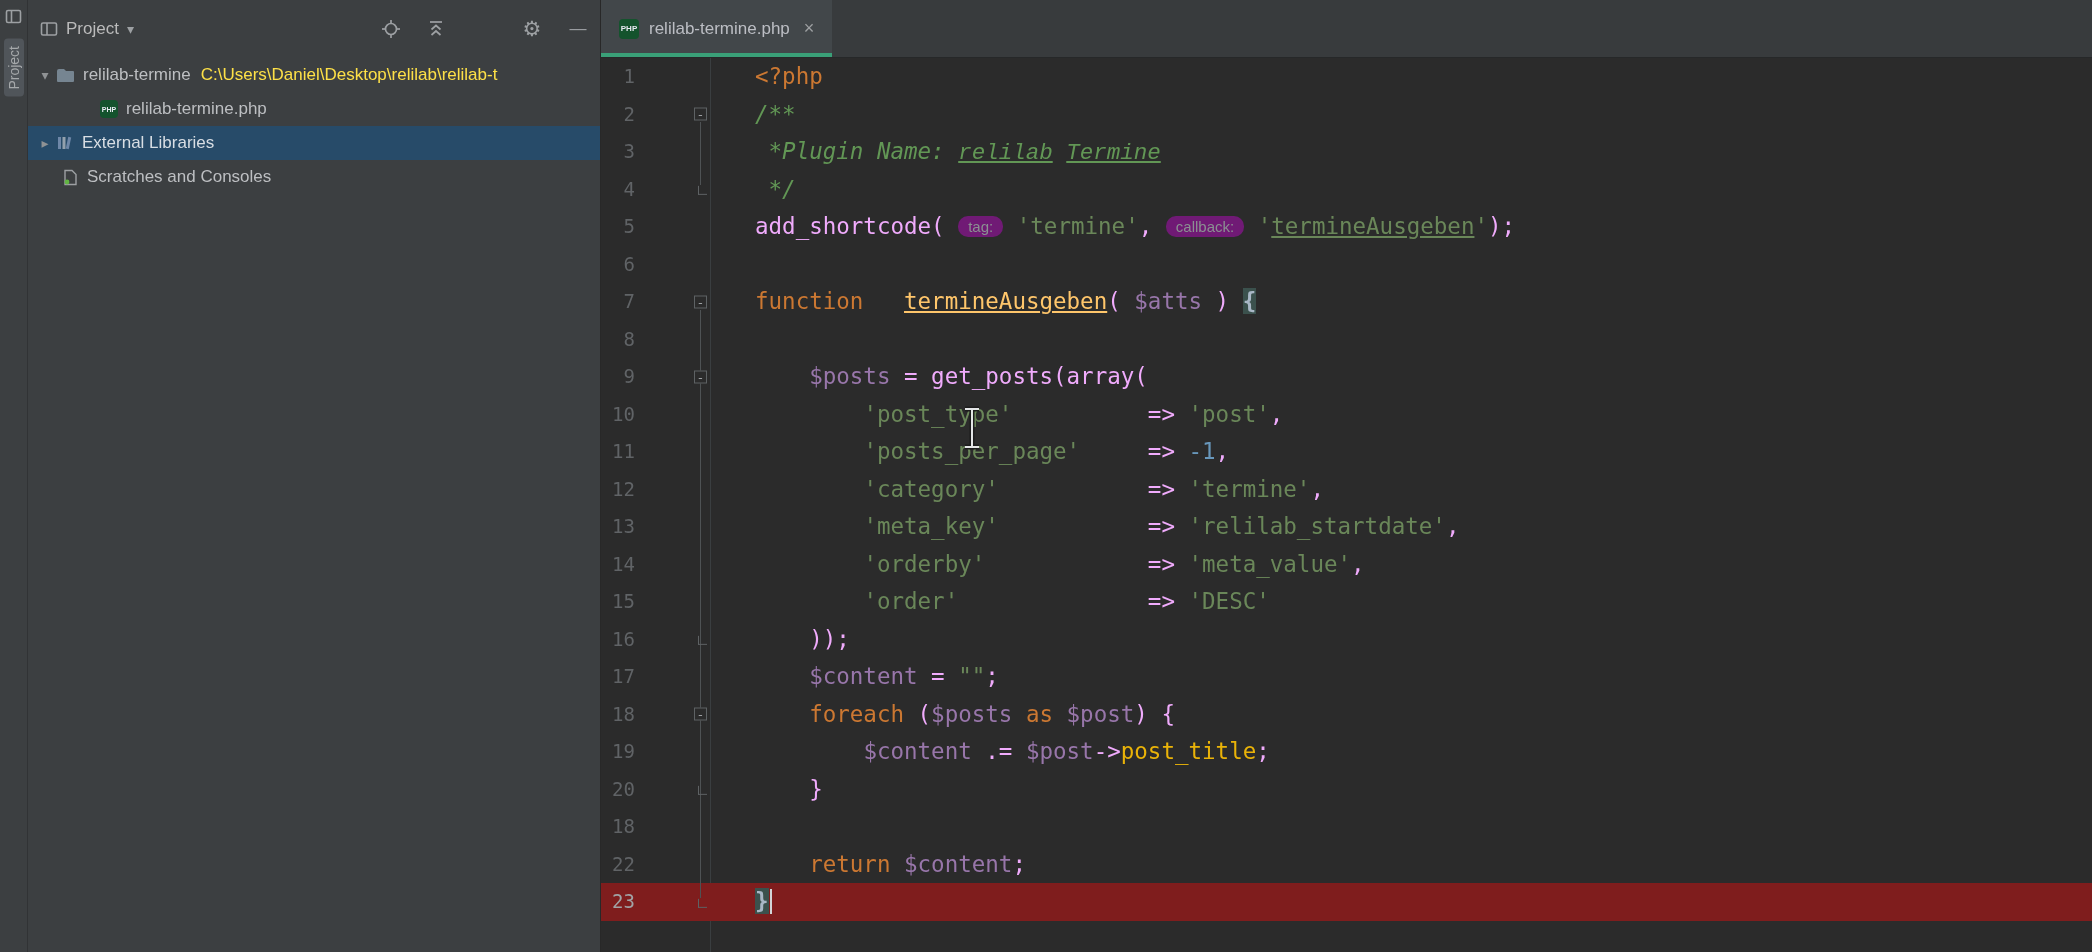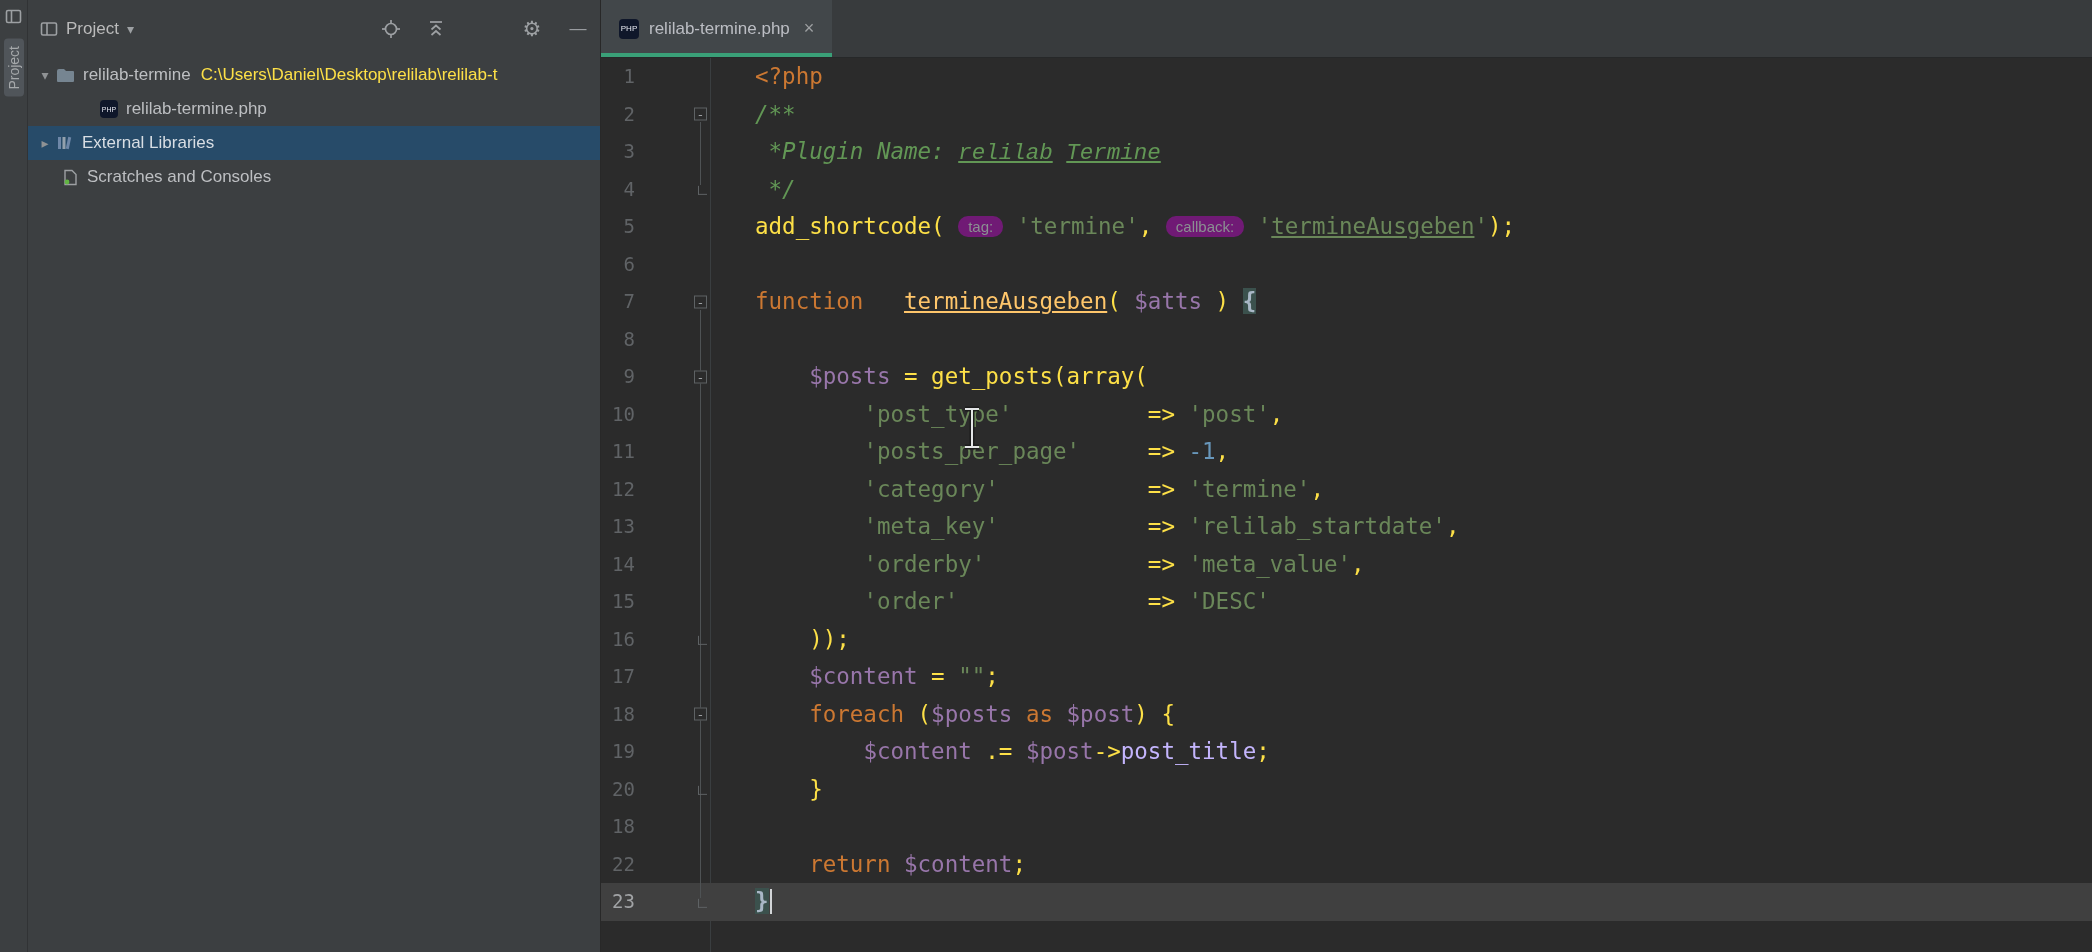--- a/index.html
+++ b/index.html
@@ -31,55 +31,55 @@
   .hicon.glyph { color:#9da0a3; font-size:21px; line-height:22px; }
   .caret-glyph { color:#9da0a3; font-size:14px; }
 
   .tree { flex:1; font-size:17px; color:#bdbfc2; }
   .trow { height:34px; display:flex; align-items:center; white-space:nowrap; overflow:hidden; }
   .trow.sel { background:#274b69; color:#d8dee4; }
   .chev { width:22px; text-align:center; color:#8f9294; font-size:14px; flex:none;}
   .tlabel { margin-left:8px; }
   .tpath { margin-left:10px; color:#fde047; }
   .ticon { display:inline-flex; align-items:center; justify-content:center; flex:none; }
-  .php-badge { width:20px; height:20px; border-radius:4px; background:#0f172a; color:#e8eaf2; font-size:8px; font-weight:normal; display:flex; align-items:center; justify-content:center; letter-spacing:0; }
+  .php-badge { width:20px; height:20px; border-radius:4px; background:#14532d; color:#e8eaf2; font-size:8px; font-weight:bold; display:flex; align-items:center; justify-content:center; letter-spacing:0; }
   .php-badge.small { width:18px; height:18px; font-size:7px; }
 
   
   .main { flex:1; display:flex; flex-direction:column; background:#2b2b2b; position:relative; }
   .tabbar { height:58px; background:#383b3d; border-bottom:1px solid #262829; display:flex; align-items:stretch; flex:none;}
   .tab { position:relative; display:flex; align-items:center; gap:10px; padding:0 18px; background:#42474a; color:#bcbec4; font-size:17px; }
   .tab::after { content:""; position:absolute; left:0; right:0; bottom:0; height:4px; background:#3aa078; }
   .tab-close { color:#9ea1a3; font-size:18px; margin-left:4px; }
 
   .editor { flex:1; position:relative; overflow:hidden; background:#2b2b2b; }
   .gutter-sep { position:absolute; left:109px; top:0; bottom:0; width:1px; background:#3a3e40; }
   #editor-body { position:relative; }
   .line { display:flex; height:37.5px; position:relative; }
-  .line.cur { background:#404040;justify-content:flex-end; }
+  .line.cur { background:#7f1d1d;justify-content:flex-end; }
   .line.cur .ln { color:#a1a3a5; }
   .ln { width:34px; flex:none; text-align:right; color:#606366; font:19px/37.5px "DejaVu Sans Mono", monospace; }
   .foldcell { width:76px; flex:none; position:relative; }
   .codecell { flex:1; white-space:pre; font:22.5px/37.5px "DejaVu Sans Mono", monospace; color:#a9b7c6;margin-left:44px; }
 
   .minusbox { position:absolute; right:4px; top:50%; transform:translateY(-50%); width:13px; height:13px; border:1px solid #5e6264; background:#2b2b2b; color:#9da0a3; font:13px/11px "DejaVu Sans Mono", monospace; text-align:center; z-index:2; }
   .endmark { position:absolute; right:4px; top:50%; transform:translateY(-35%); width:9px; height:9px; border-left:1px solid #5e6264; border-bottom:1px solid #5e6264; z-index:2; }
   .foldline { position:absolute; left:99px; width:1px; background:#4e5254; z-index:1; }
 
   
-  .c-d   { color:#fde047; }
+  .c-d   { color:#f0abfc; }
   .c-kw  { color:#cc7832; }
   .c-str { color:#6a8759; }
   .c-strU{ color:#6a8759; text-decoration:underline; }
   .c-num { color:#6897bb; }
   .c-doc { color:#629755; font-style:italic; }
   .c-docU{ color:#629755; font-style:italic; text-decoration:underline;font-family:Liberation Mono, monospace; }
   .c-fnU { color:#ffc66b; text-decoration:underline; }
   .c-var { color:#9876aa; }
-  .c-fld { color:#c4b5fd; }
+  .c-fld { color:#eab308; }
   .c-brace { color:#a9b7c6; background:#3b514d; font-weight:bold; }
   .c-hint { background:#701a75; color:#8b9092; border-radius:10px; padding:2px 10px; font:15px "Liberation Sans", sans-serif; position:relative; top:-2px; }
 
   .caret { display:inline-block; width:2px; height:25px; background:#d2d5d7; vertical-align:-5px; margin-left:1px; }
 
   .mouse-cursor { position:absolute; left:961px; top:406px; z-index:10; }
 </style>
 </head>
 <body>
 

